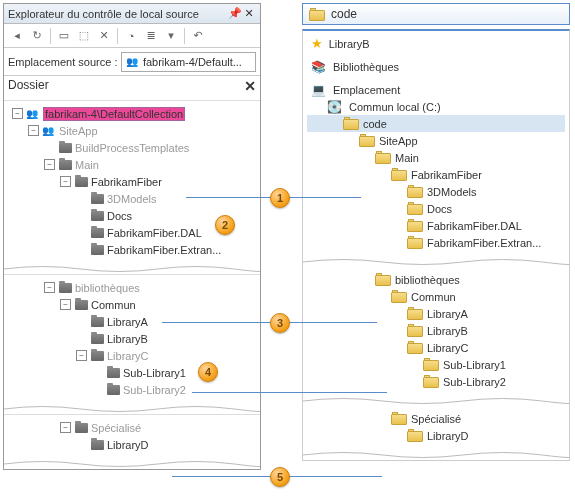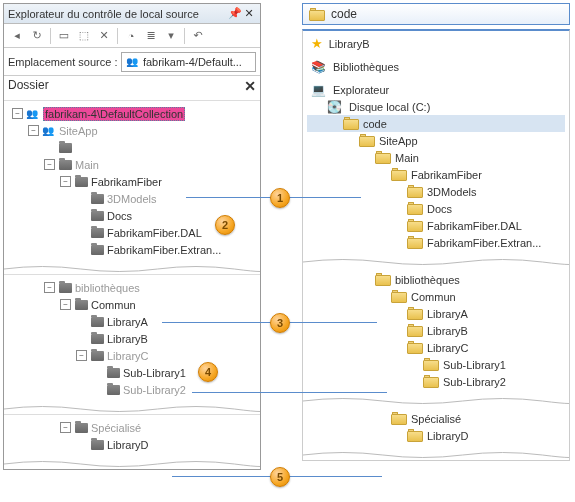--- a/index.html
+++ b/index.html
@@ -103,20 +103,21 @@
         <div class="tree-row" style="padding-left:22px">
           <span class="exp">−</span>
           <span class="node-icon ws-svr">👥</span>
           <span class="node-label  dim">SiteApp</span>
         </div>
         <div class="tree-row" style="padding-left:38px">
           <span class="exp-spacer"></span>
           <span class="node-icon">
             <span class="folder-tf"></span>
           </span>
+          <span class="node-label  dim">BuildProcessTemplates</span>
         </div>
         <div class="tree-row" style="padding-left:38px">
           <span class="exp">−</span>
           <span class="node-icon">
             <span class="folder-tf"></span>
           </span>
           <span class="node-label  dim">Main</span>
         </div>
         <div class="tree-row" style="padding-left:54px">
           <span class="exp">−</span>
@@ -252,25 +253,25 @@
         <div class="exp-row" style="padding-left:4px;">
           <span class="star">★</span>
           <span>LibraryB</span>
         </div>
         <div class="exp-row" style="padding-left:4px;margin-top:6px;">
           <span class="lib-icon">📚</span>
           <span>Bibliothèques</span>
         </div>
         <div class="exp-row" style="padding-left:4px;margin-top:6px;">
           <span class="pc-icon">💻</span>
-          <span>Explorateur</span>
+          <span>Emplacement</span>
         </div>
         <div class="exp-row" style="padding-left:20px;">
           <span class="disk-icon">💽</span>
-          <span>Disque local (C:)</span>
+          <span>Commun local (C:)</span>
         </div>
         <div class="exp-row exp-sel" style="padding-left:36px;">
           <span class="yfolder">
             <span class="tab"></span>
             <span class="back"></span>
           </span>
           <span>code</span>
         </div>
         <div class="exp-row" style="padding-left:52px;">
           <span class="yfolder">

